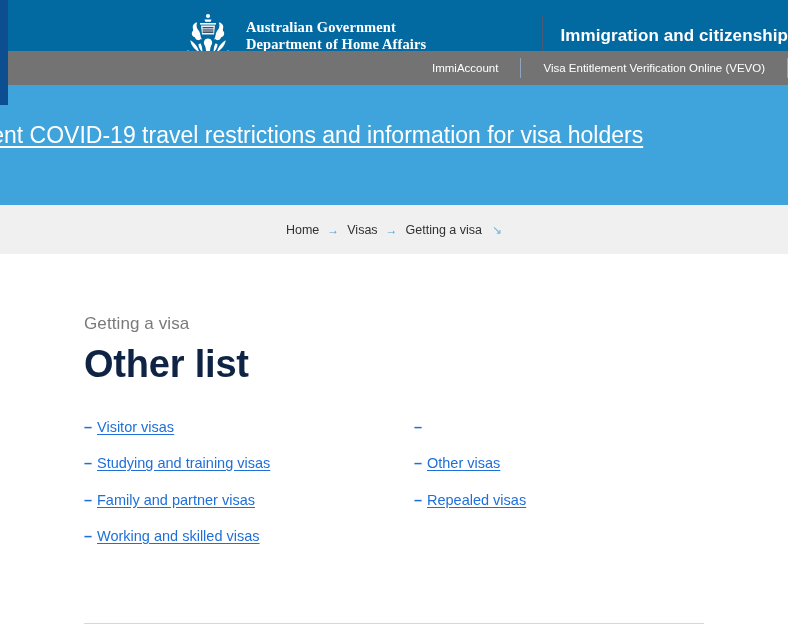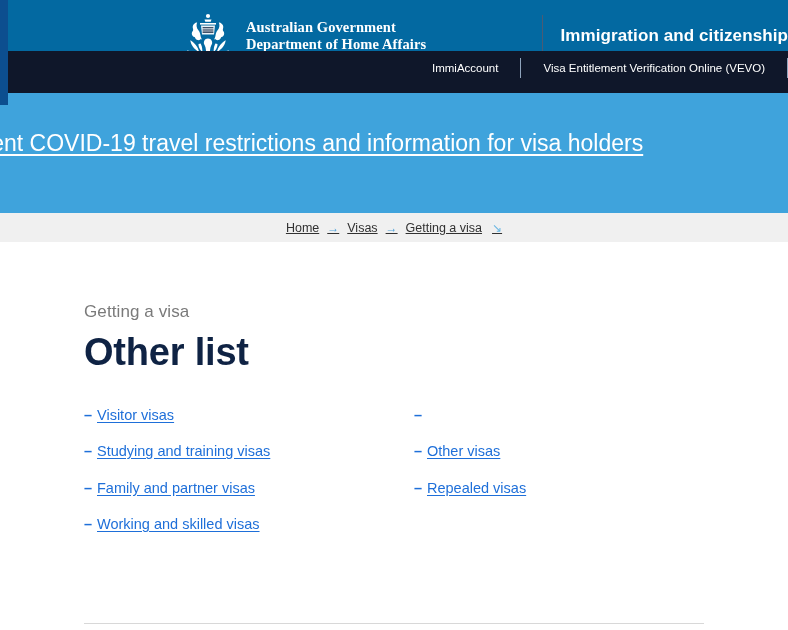--- a/index.html
+++ b/index.html
@@ -82,22 +82,22 @@
     color: #ffffff;
     font-size: 17px;
     font-weight: bold;
     white-space: nowrap;
     letter-spacing: .1px;
   }
 
   
   .utility-nav {
     position: relative;
-    height: 42px;
-    background: #0f172a;
+    height: 34px;
+    background: #737373;
     overflow: hidden;
   }
   .utility-items {
     position: absolute;
     left: 410px;
     top: 0;
     height: 34px;
     display: flex;
     align-items: center;
     white-space: nowrap;
@@ -131,27 +131,26 @@
     width: 880px;
     color: #ffffff;
     font-size: 23px;
     line-height: 34px;
     text-decoration: underline;
     text-underline-offset: 3px;
   }
 
   
   .breadcrumb-bar {
-    height: 29px;
+    height: 49px;
     background: #f0f0f0;
     display: flex;
     align-items: center;
     justify-content: center;
     overflow: hidden;
-    text-decoration: underline;
   }
   .breadcrumb {
     display: flex;
     align-items: center;
     font-size: 12.5px;
     white-space: nowrap;
   }
   .crumb {
     color: #313131;
     text-decoration: none;

